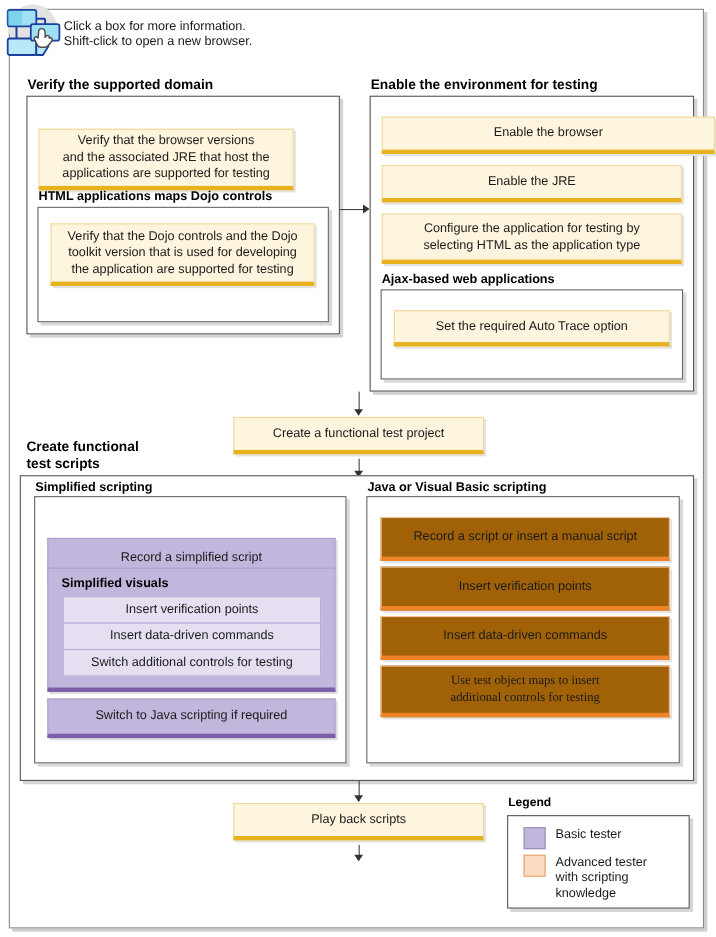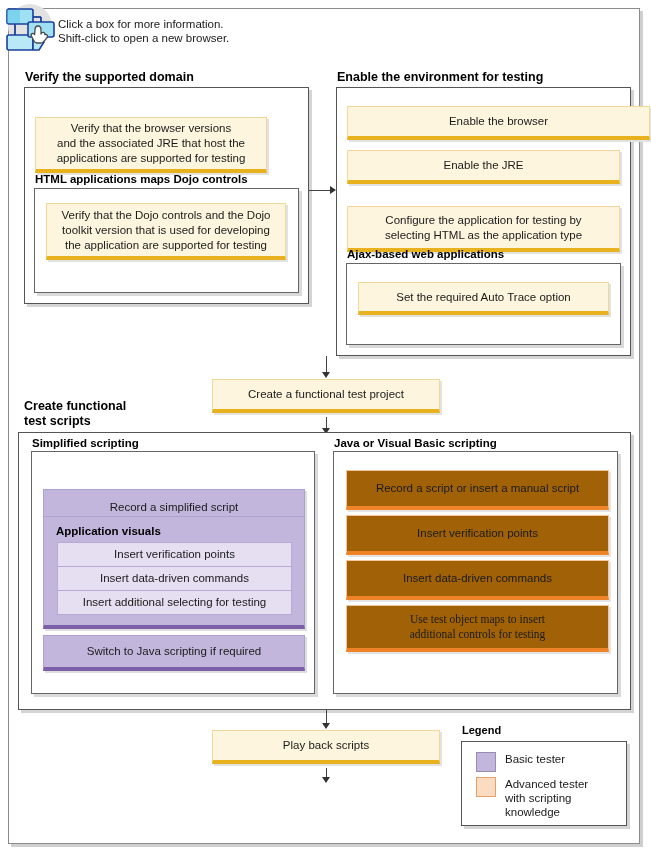--- a/index.html
+++ b/index.html
@@ -227,21 +227,21 @@
 the application are supported for testing</div>
 
   <div class="hline" style="left:309px; top:190px; width:25px;"></div>
   <div class="arrow-right" style="left:330px; top:186px;"></div>
 
   <div class="sec-title" style="left:337px; top:70px;">Enable the environment for testing</div>
   <div class="sec-box" style="left:336px; top:87px; width:295px; height:269px;"></div>
 
   <div class="node yellow" style="left:347px; top:106px; width:303px; height:34px;">Enable the browser</div>
   <div class="node yellow" style="left:347px; top:150px; width:273px; height:34px;">Enable the JRE</div>
-  <div class="node yellow" style="left:347px; top:194px; width:273px; height:46px;margin-top:12px;">Configure the application for testing by
+  <div class="node yellow" style="left:347px; top:194px; width:273px; height:46px;">Configure the application for testing by
 selecting HTML as the application type</div>
 
   <div class="sub-title" style="left:347px; top:248px;">Ajax-based web applications</div>
   <div class="sub-box" style="left:346px; top:263px; width:275px; height:82px;"></div>
   <div class="node yellow" style="left:358px; top:282px; width:251px; height:33px;">Set the required Auto Trace option</div>
 
   <div class="vline" style="left:326px; top:356px; height:20px;"></div>
   <div class="arrow-down" style="left:322px; top:372px;"></div>
 
   <div class="node yellow" style="left:212px; top:379px; width:228px; height:34px;">Create a functional test project</div>
@@ -252,25 +252,25 @@
   <div class="sec-title" style="left:24px; top:399px; width:170px;">Create functional
 test scripts</div>
   <div class="sec-box" style="left:18px; top:432px; width:613px; height:278px;"></div>
 
   <div class="sub-title" style="left:32px; top:437px;">Simplified scripting</div>
   <div class="sub-box" style="left:31px; top:451px; width:284px; height:243px;"></div>
 
   <div class="node purple" style="left:43px; top:470px; width:262px; height:40px;margin-top:19px;">Record a simplified script</div>
 
   <div class="group-purple" style="left:43px; top:516px; width:262px; height:113px;">
-    <div class="group-purple-title" style="left:12px; top:8px;">Application visuals</div>
+    <div class="group-purple-title" style="left:12px; top:8px;">Simplified visuals</div>
   </div>
   <div class="node lilac" style="left:57px; top:542px; width:235px; height:25px;">Insert verification points</div>
   <div class="node lilac" style="left:57px; top:566px; width:235px; height:25px;">Insert data-driven commands</div>
-  <div class="node lilac" style="left:57px; top:590px; width:235px; height:25px;">Insert additional selecting for testing</div>
+  <div class="node lilac" style="left:57px; top:590px; width:235px; height:25px;">Switch additional controls for testing</div>
 
   <div class="node purple" style="left:43px; top:635px; width:262px; height:36px;">Switch to Java scripting if required</div>
 
   <div class="sub-title" style="left:334px; top:437px;">Java or Visual Basic scripting</div>
   <div class="sub-box" style="left:333px; top:451px; width:285px; height:243px;"></div>
 
   <div class="node peach" style="left:346px; top:470px; width:263px; height:40px;">Record a script or insert a manual script</div>
   <div class="node peach" style="left:346px; top:515px; width:263px; height:40px;">Insert verification points</div>
   <div class="node peach" style="left:346px; top:560px; width:263px; height:40px;">Insert data-driven commands</div>
   <div class="node peach" style="left:346px; top:605px; width:263px; height:47px;font-family:Liberation Serif, serif;">Use test object maps to insert

